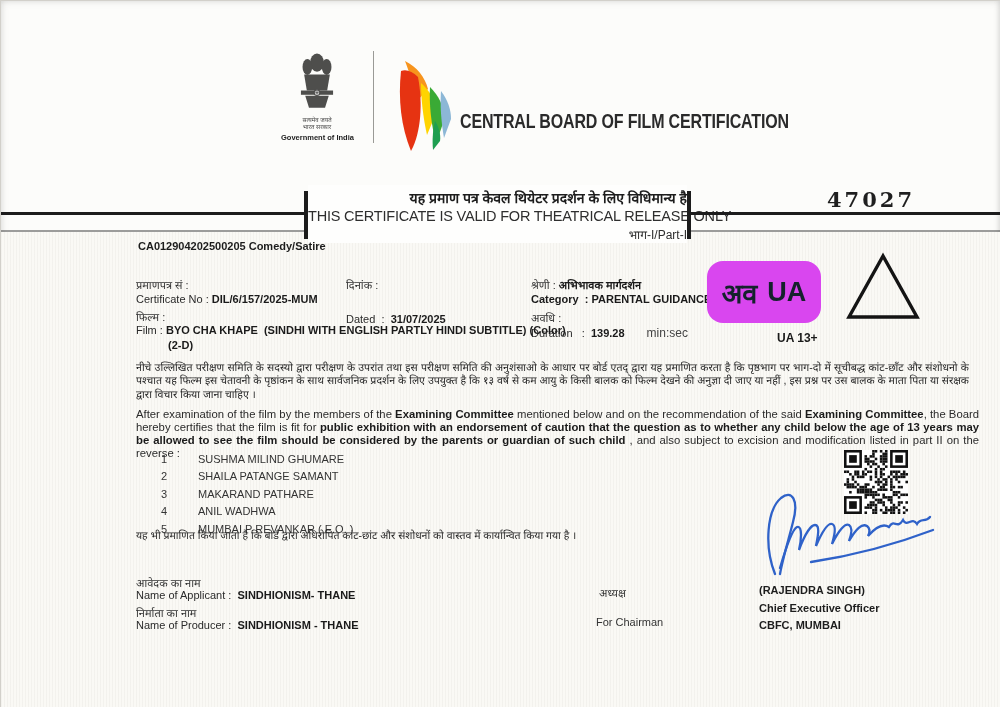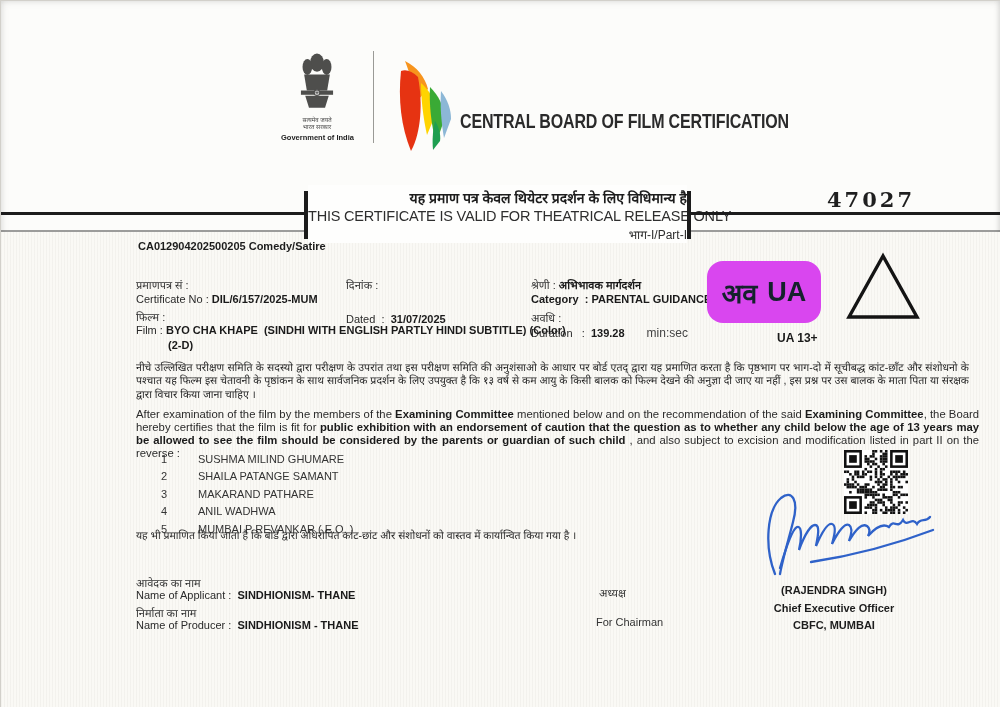--- a/index.html
+++ b/index.html
@@ -56,21 +56,21 @@
   .m-no{width:37px;}
   .certify2-hi{left:135px;top:527px;font-size:10.5px;color:#272727;}
   .certify2-en{left:135px;top:542px;font-size:11px;color:#2a2a2a;}
   
   .app-hi{left:135px;top:574px;}
   .app-en{left:135px;top:588px;}
   .prod-hi{left:135px;top:604px;}
   .prod-en{left:135px;top:618px;}
   .chair-hi{left:598px;top:584px;}
   .for-chair{left:595px;top:615px;font-size:11px;color:#333;}
-  .sign-block{left:758px;top:581px;width:150px;text-align:center;}
+  .sign-block{left:758px;top:581px;width:150px;text-align:left;}
   .sign-block div{font-size:11px;font-weight:bold;color:#1d1d1d;line-height:17.5px;}
   .qr{left:843px;top:449px;width:64px;height:64px;}
   .sig{left:758px;top:483px;z-index:6;}
 </style>
 </head>
 <body>
 
 <div class="sheet">
 
   <div class="abs body-texture"></div>

